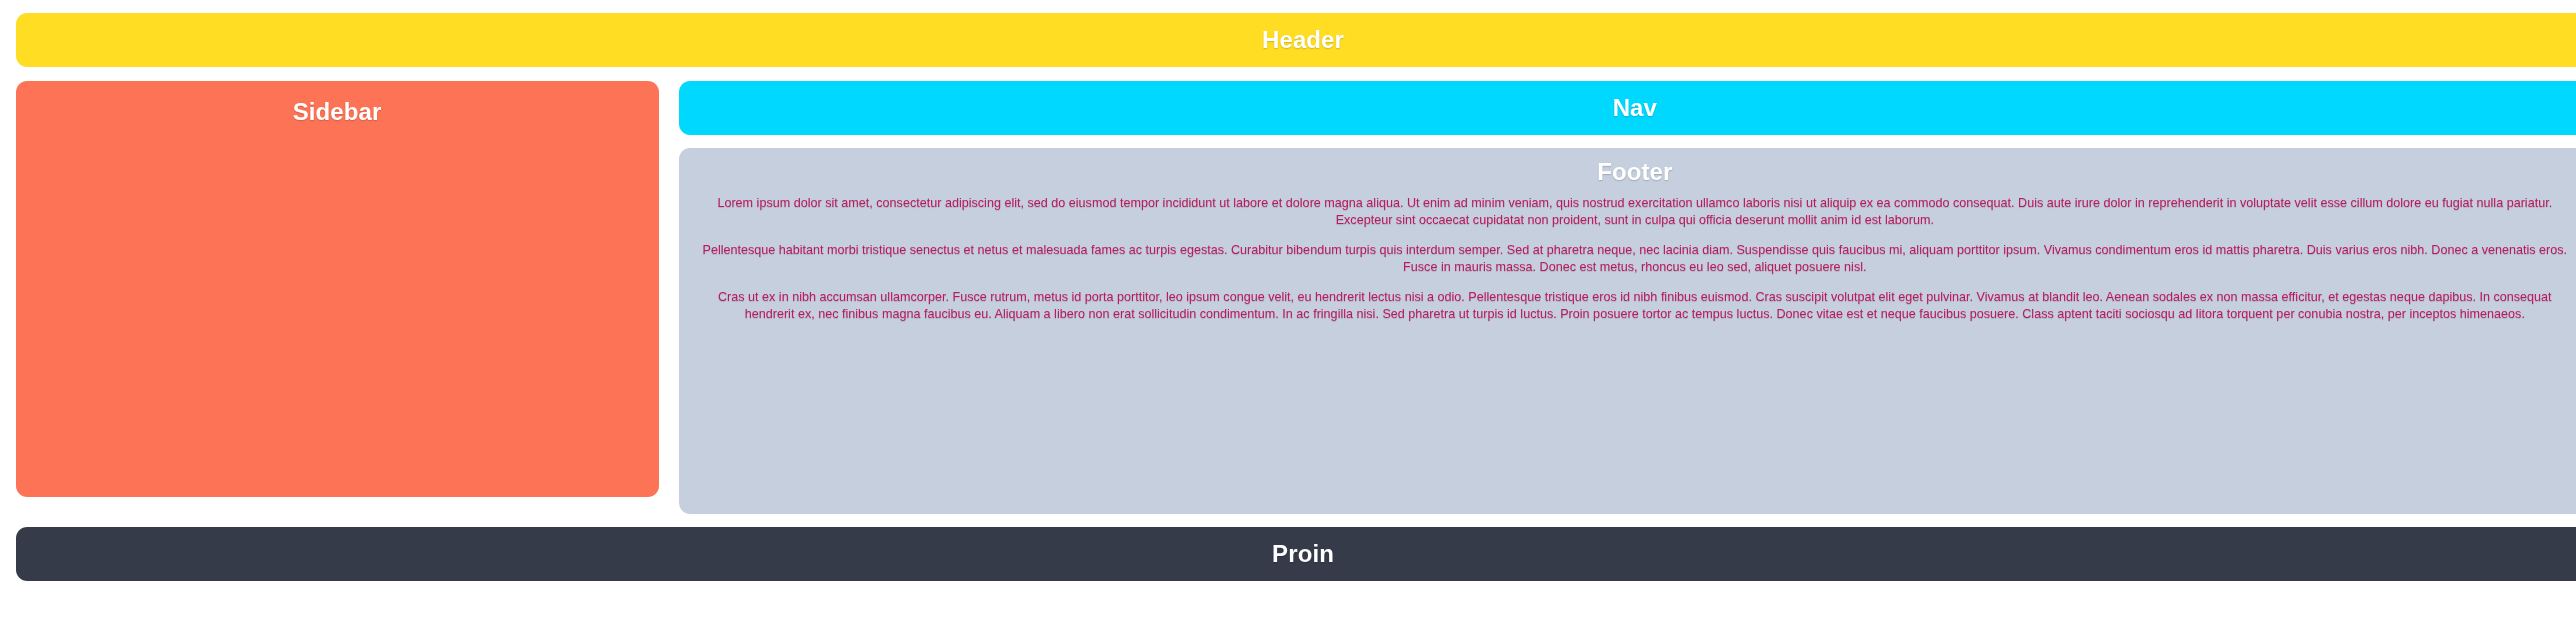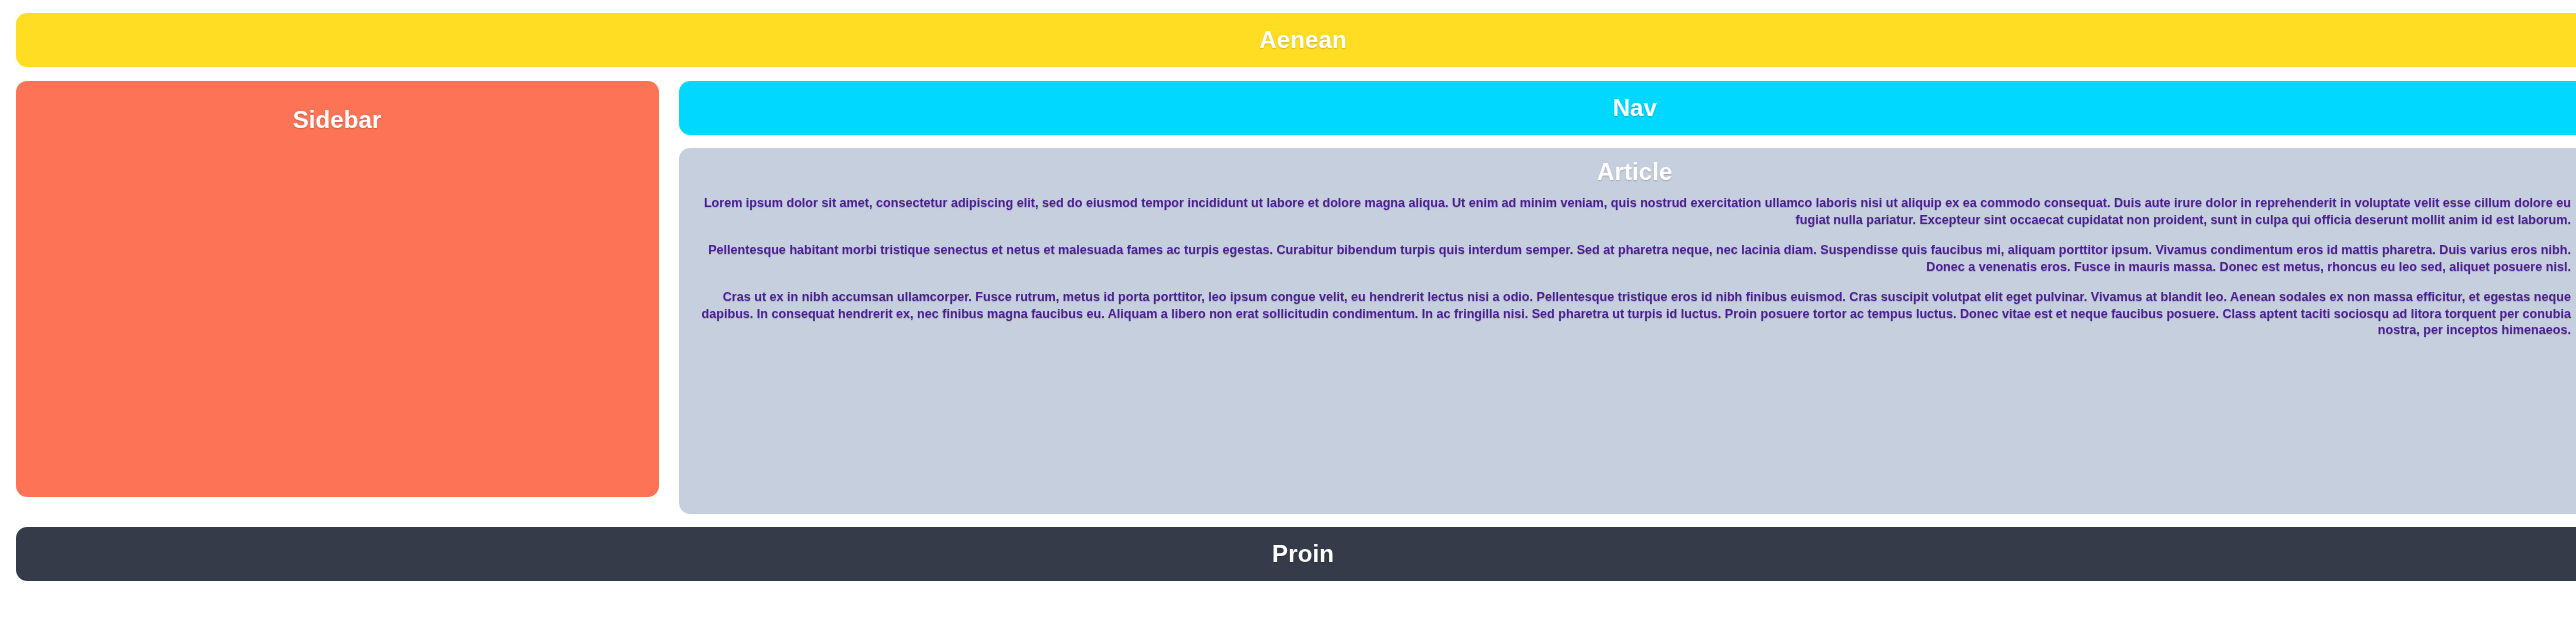--- a/index.html
+++ b/index.html
@@ -53,21 +53,21 @@
     display: flex;
     flex-direction: row;
     gap: 20.6px;
     height: 433px;
   }
 
   .sidebar {
     background: #fd7355;
     width: 643px;
     flex: 0 0 643px;
-    padding-top: 26px;
+    padding-top: 18px;
     display: flex;
     flex-direction: column;
     align-items: center;
     height: 416px;
   }
 
   .content-col {
     flex: 1 1 auto;
     display: flex;
     flex-direction: column;
@@ -92,62 +92,62 @@
     height: 349px;
   }
 
   .article .block-title {
     margin-bottom: 9.3px;
   }
 
   .article p {
     margin: 0 0 13.4px 0;
     font-size: 12.6px;
-    font-weight: bold;
+    font-weight: normal;
     line-height: 1.33;
-    color: #4c1d95;
+    color: #be185d;
     text-shadow: 0 0.5px 1px rgba(0,0,0,0.15);
-    text-align: right;
+    text-align: center;
   }
   .article p:last-child {
     margin-bottom: 16px;
   }
 
   
   .footer {
     background: #353b49;
     height: 54px;
     display: flex;
     align-items: center;
     justify-content: center;
   }
 </style>
 </head>
 <body>
 
 <div class="page">
 
   <div class="block header">
-    <div class="block-title">Aenean</div>
+    <div class="block-title">Header</div>
   </div>
 
   <div class="middle">
 
     <div class="block sidebar">
       <div class="block-title">Sidebar</div>
     </div>
 
     <div class="content-col">
 
       <div class="block nav">
         <div class="block-title">Nav</div>
       </div>
 
       <div class="block article">
-        <div class="block-title">Article</div>
+        <div class="block-title">Footer</div>
         <p>Lorem ipsum dolor sit amet, consectetur adipiscing elit, sed do eiusmod tempor incididunt ut labore et dolore magna aliqua. Ut enim ad minim veniam, quis nostrud exercitation ullamco laboris nisi ut aliquip ex ea commodo consequat. Duis aute irure dolor in reprehenderit in voluptate velit esse cillum dolore eu fugiat nulla pariatur. Excepteur sint occaecat cupidatat non proident, sunt in culpa qui officia deserunt mollit anim id est laborum.</p>
         <p>Pellentesque habitant morbi tristique senectus et netus et malesuada fames ac turpis egestas. Curabitur bibendum turpis quis interdum semper. Sed at pharetra neque, nec lacinia diam. Suspendisse quis faucibus mi, aliquam porttitor ipsum. Vivamus condimentum eros id mattis pharetra. Duis varius eros nibh. Donec a venenatis eros. Fusce in mauris massa. Donec est metus, rhoncus eu leo sed, aliquet posuere nisl.</p>
         <p>Cras ut ex in nibh accumsan ullamcorper. Fusce rutrum, metus id porta porttitor, leo ipsum congue velit, eu hendrerit lectus nisi a odio. Pellentesque tristique eros id nibh finibus euismod. Cras suscipit volutpat elit eget pulvinar. Vivamus at blandit leo. Aenean sodales ex non massa efficitur, et egestas neque dapibus. In consequat hendrerit ex, nec finibus magna faucibus eu. Aliquam a libero non erat sollicitudin condimentum. In ac fringilla nisi. Sed pharetra ut turpis id luctus. Proin posuere tortor ac tempus luctus. Donec vitae est et neque faucibus posuere. Class aptent taciti sociosqu ad litora torquent per conubia nostra, per inceptos himenaeos.</p>
       </div>
 
     </div>
 
   </div>
 
   <div class="block footer">

